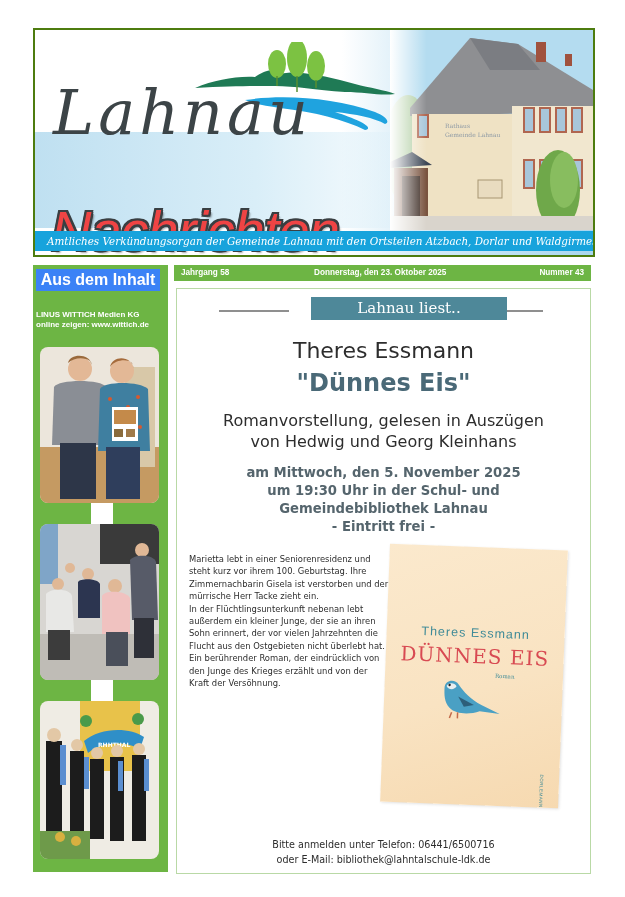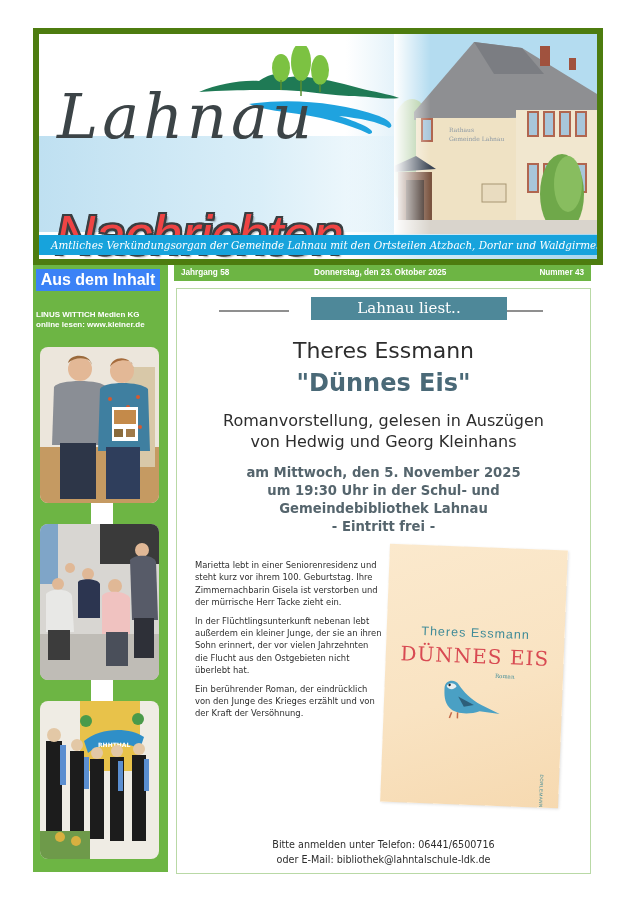--- a/index.html
+++ b/index.html
@@ -1,20 +1,20 @@
 <!DOCTYPE html>
 <html><head>
 <meta charset="utf-8">
 <style>
   html,body{margin:0;padding:0;background:#fff;}
   body{width:625px;height:897px;position:relative;overflow:hidden;font-family:"DejaVu Sans",sans-serif;}
   .page{position:absolute;left:0;top:0;width:625px;height:897px;background:#fff;}
 
   
-  .masthead{position:absolute;left:33px;top:28px;width:558px;height:225px;border:6px solid #4d7c0f;overflow:hidden;background:#fff;}
+  .masthead{position:absolute;left:33px;top:28px;width:558px;height:225px;border:2px solid #4d7c0f;overflow:hidden;background:#fff;}
   .mh-sky{position:absolute;left:0;top:0;width:558px;height:225px;
     background:linear-gradient(90deg,#ffffff 0%,#ffffff 55%,#d7ecf7 68%,#a9d6ee 100%);}
   .mh-band{position:absolute;left:0;top:102px;width:400px;height:96px;
     background:linear-gradient(90deg,#bfe0f1 0%,#d9eef8 55%,rgba(220,238,248,0) 100%);}
   .mh-building{position:absolute;left:355px;top:0;width:203px;height:200px;}
   .mh-logo-svg{position:absolute;left:150px;top:12px;}
   .mh-lahnau{position:absolute;left:18px;top:52px;font-family:"DejaVu Serif",serif;font-style:italic;font-size:62px;color:#3c4447;letter-spacing:4px;line-height:1;}
   .mh-nachrichten{position:absolute;left:16px;top:125px;font-family:Liberation Sans, sans-serif;font-style:italic;font-size:56px;color:#ef4444;line-height:1;letter-spacing:-1px;
     text-shadow:2px 0 0 #3a3f42,-2px 0 0 #3a3f42,0 2px 0 #3a3f42,0 -2px 0 #3a3f42,2px 2px 0 #3a3f42,-2px -2px 0 #3a3f42,2px -2px 0 #3a3f42,-2px 2px 0 #3a3f42,3px 3px 2px rgba(0,0,0,.35);margin-top:48px;}
   .mh-strip{position:absolute;left:0;top:201px;width:558px;height:20px;background:#17a3dc;color:#fff;
@@ -33,21 +33,21 @@
 
   
   .article{position:absolute;left:176px;top:288px;width:413px;height:584px;border:1px solid #b9d9a6;background:#fff;}
   .rule{position:absolute;top:21px;height:2px;background:#8f8f8f;}
   .banner{position:absolute;left:106px;top:8px;width:196px;height:23px;background:#4e8899;color:#fff;font-family:"DejaVu Serif",serif;font-size:15px;line-height:23px;text-align:center;margin-left:28px;}
   .a-author{position:absolute;left:0;width:413px;top:49px;text-align:center;font-family:"DejaVu Sans",sans-serif;font-size:22px;color:#2d2d2d;}
   .a-title{position:absolute;left:0;width:413px;top:80px;text-align:center;font-family:"DejaVu Sans",sans-serif;font-weight:bold;font-size:24px;color:#4a6977;}
   .a-sub{position:absolute;left:0;width:413px;top:121px;text-align:center;font-family:"DejaVu Sans",sans-serif;font-size:16px;line-height:21px;color:#2d2d2d;}
   .a-when{position:absolute;left:0;width:413px;top:175px;text-align:center;font-family:"DejaVu Sans",sans-serif;font-weight:bold;font-size:13.2px;line-height:18px;color:#55656d;}
   .a-body{position:absolute;left:12px;top:264px;width:200px;font-family:"DejaVu Sans",sans-serif;font-size:8.4px;line-height:12.4px;color:#2d2d2d;}
-  .a-body p{margin:6px;}
+  .a-body p{margin:0;}
   .book{position:absolute;left:208px;top:258px;width:178px;height:258px;transform:rotate(2.2deg);transform-origin:center;
     background:linear-gradient(160deg,#fbe9cd 0%,#f9e3c2 55%,#f6d9b0 100%);box-shadow:1px 1px 3px rgba(0,0,0,.12);}
   .book-author{position:absolute;left:0;width:178px;top:79px;text-align:center;font-family:"Liberation Sans",sans-serif;font-size:12.5px;letter-spacing:1px;color:#3e8a97;}
   .book-title{position:absolute;left:0;width:178px;top:97px;text-align:center;font-family:"DejaVu Serif",serif;font-size:20px;letter-spacing:1px;color:#d84a52;}
   .book-genre{position:absolute;left:110px;top:125px;font-family:"DejaVu Serif",serif;font-size:5.5px;color:#3e8a97;}
   .book-publisher{position:absolute;left:158px;top:225px;font-family:"Liberation Sans",sans-serif;font-size:4.5px;color:#3e8a97;writing-mode:vertical-rl;letter-spacing:.5px;}
   .book-bird{position:absolute;left:50px;top:128px;}
   .a-contact{position:absolute;left:0;width:413px;top:548px;text-align:center;font-family:"DejaVu Sans",sans-serif;font-size:9.6px;line-height:15px;color:#2d2d2d;}
 </style>
 </head>
@@ -126,21 +126,21 @@
 
     <div class="mh-lahnau">Lahnau</div>
     <div class="mh-nachrichten">Nachrichten</div>
     <div class="mh-strip">Amtliches Verkündungsorgan der Gemeinde Lahnau mit den Ortsteilen Atzbach, Dorlar und Waldgirmes</div>
   </div>
 
   <div class="sidebar">
     <div class="sb-title">Aus dem Inhalt</div>
     <div class="sb-publisher">
       <div>LINUS WITTICH Medien KG</div>
-      <div>online lesen: www.kleiner.de</div>
+      <div>online zeigen: www.wittich.de</div>
     </div>
 
     <div class="sb-photo" style="top:82px;height:156px;">
       <svg width="119" height="156" viewBox="0 0 119 156">
         <rect width="119" height="156" fill="#ece6dc"></rect>
         <rect x="0" y="100" width="119" height="56" fill="#c59a62"></rect>
         <rect x="85" y="20" width="30" height="100" fill="#d8c8a8"></rect>
 
         <circle cx="40" cy="22" r="12" fill="#e3b896"></circle>
         <path d="M28,16 C30,6 50,6 52,18 L50,14 C45,10 34,10 28,16 Z" fill="#9a6a3c"></path>

